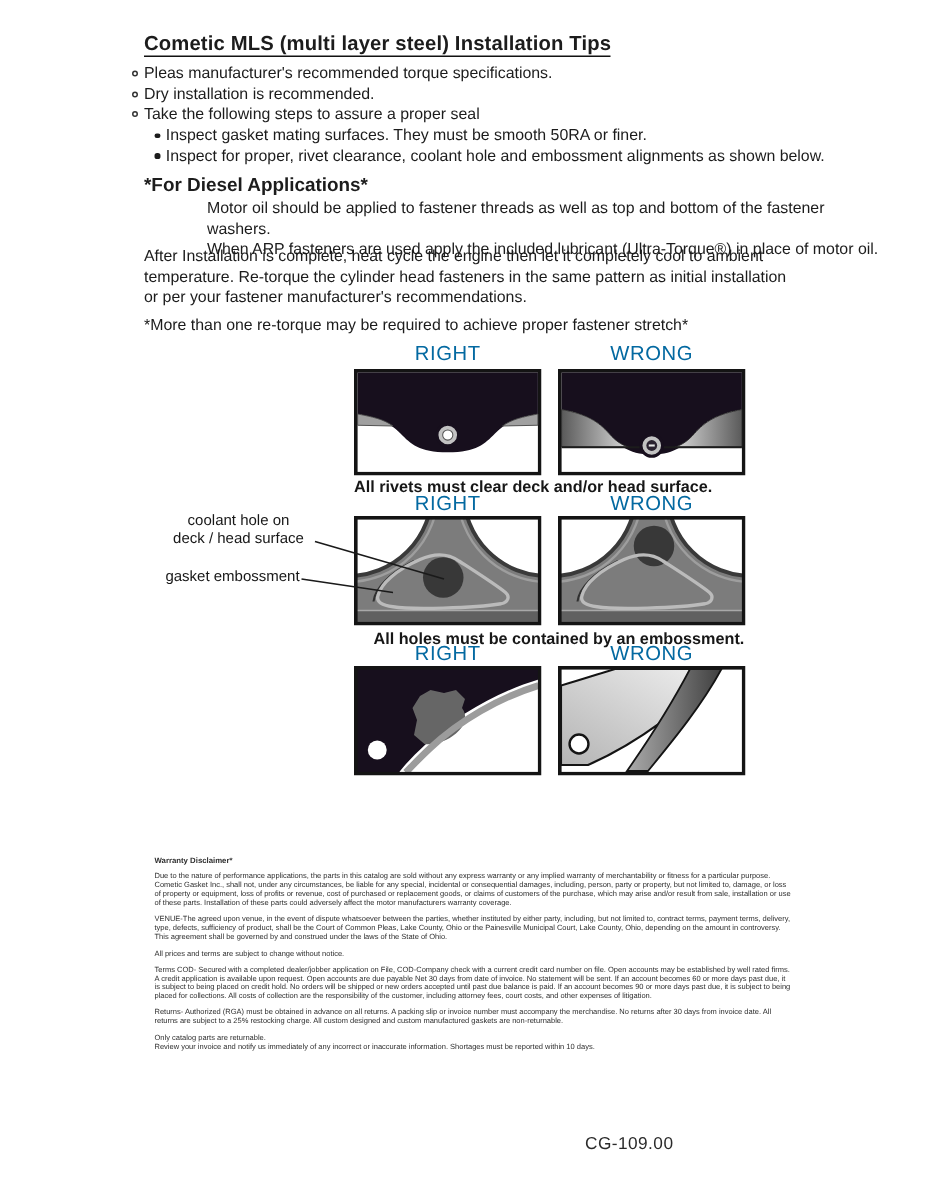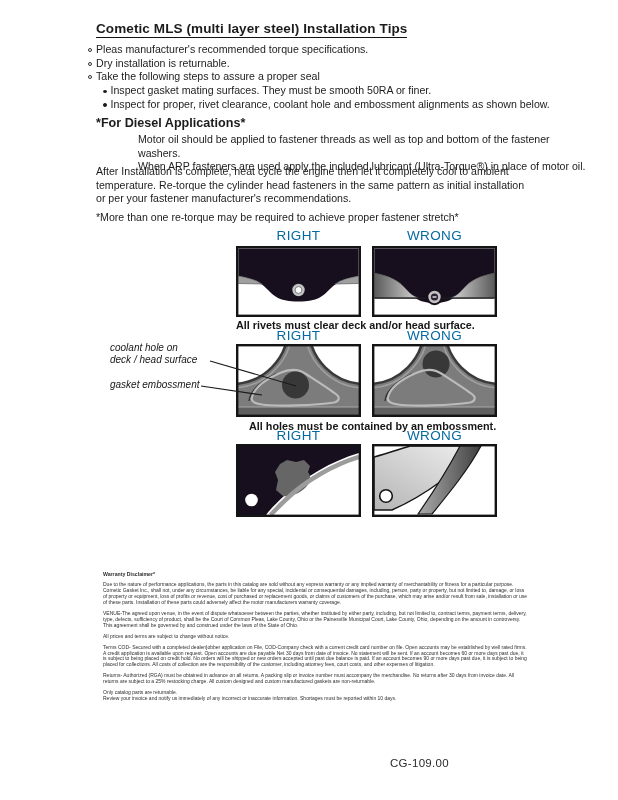--- a/index.html
+++ b/index.html
@@ -29,21 +29,21 @@
   .p1 { top:133px;margin-left:42px; }
   .p2 { top:165px; }
   .p3 { top:211px; }
 
   .dg-head { font-size:13.5px; letter-spacing:.4px; color:#0369a1; text-align:center; width:125px; }
   .dg-cap  { font-size:10.8px; font-weight:bold; color:#171717; line-height:12.5px; }
 
   .box { width:125px; }
   svg { display:block; }
 
-  .lbl { font-size:10px; line-height:11.5px; text-align:left; color:#171717;font-style:italic; }
+  .lbl { font-size:10px; line-height:11.5px; text-align:center; color:#171717; }
   .overlay { pointer-events:none; z-index:6; }
 
   .warranty { left:103px; top:572px; width:425px; font-size:5px; line-height:5.9px; color:#2e2e2e; }
   .warranty .w-title { font-weight:bold; font-size:5.2px; margin-bottom:4.5px; }
   .warranty p { margin-bottom:5px; white-space:pre-line; }
 
   .footer { left:390px; top:757px; font-size:11.5px; color:#2a2a2a; letter-spacing:.3px; }
 </style>
 </head>
 <body>
@@ -52,21 +52,21 @@
 
   <div class="abs title">Cometic MLS (multi layer steel) Installation Tips</div>
 
   <div class="abs bullets">
     <div class="b-row">
       <span class="b-ico"></span>
       <span>Pleas manufacturer's recommended torque specifications.</span>
     </div>
     <div class="b-row">
       <span class="b-ico"></span>
-      <span>Dry installation is returnable.</span>
+      <span>Dry installation is recommended.</span>
     </div>
     <div class="b-row">
       <span class="b-ico"></span>
       <span>Take the following steps to assure a proper seal</span>
     </div>
     <div class="b-row b-sub">
       <span class="b-ico fill"></span>
       <span>Inspect gasket mating surfaces.  They must be smooth 50RA or finer.</span>
     </div>
     <div class="b-row b-sub">

